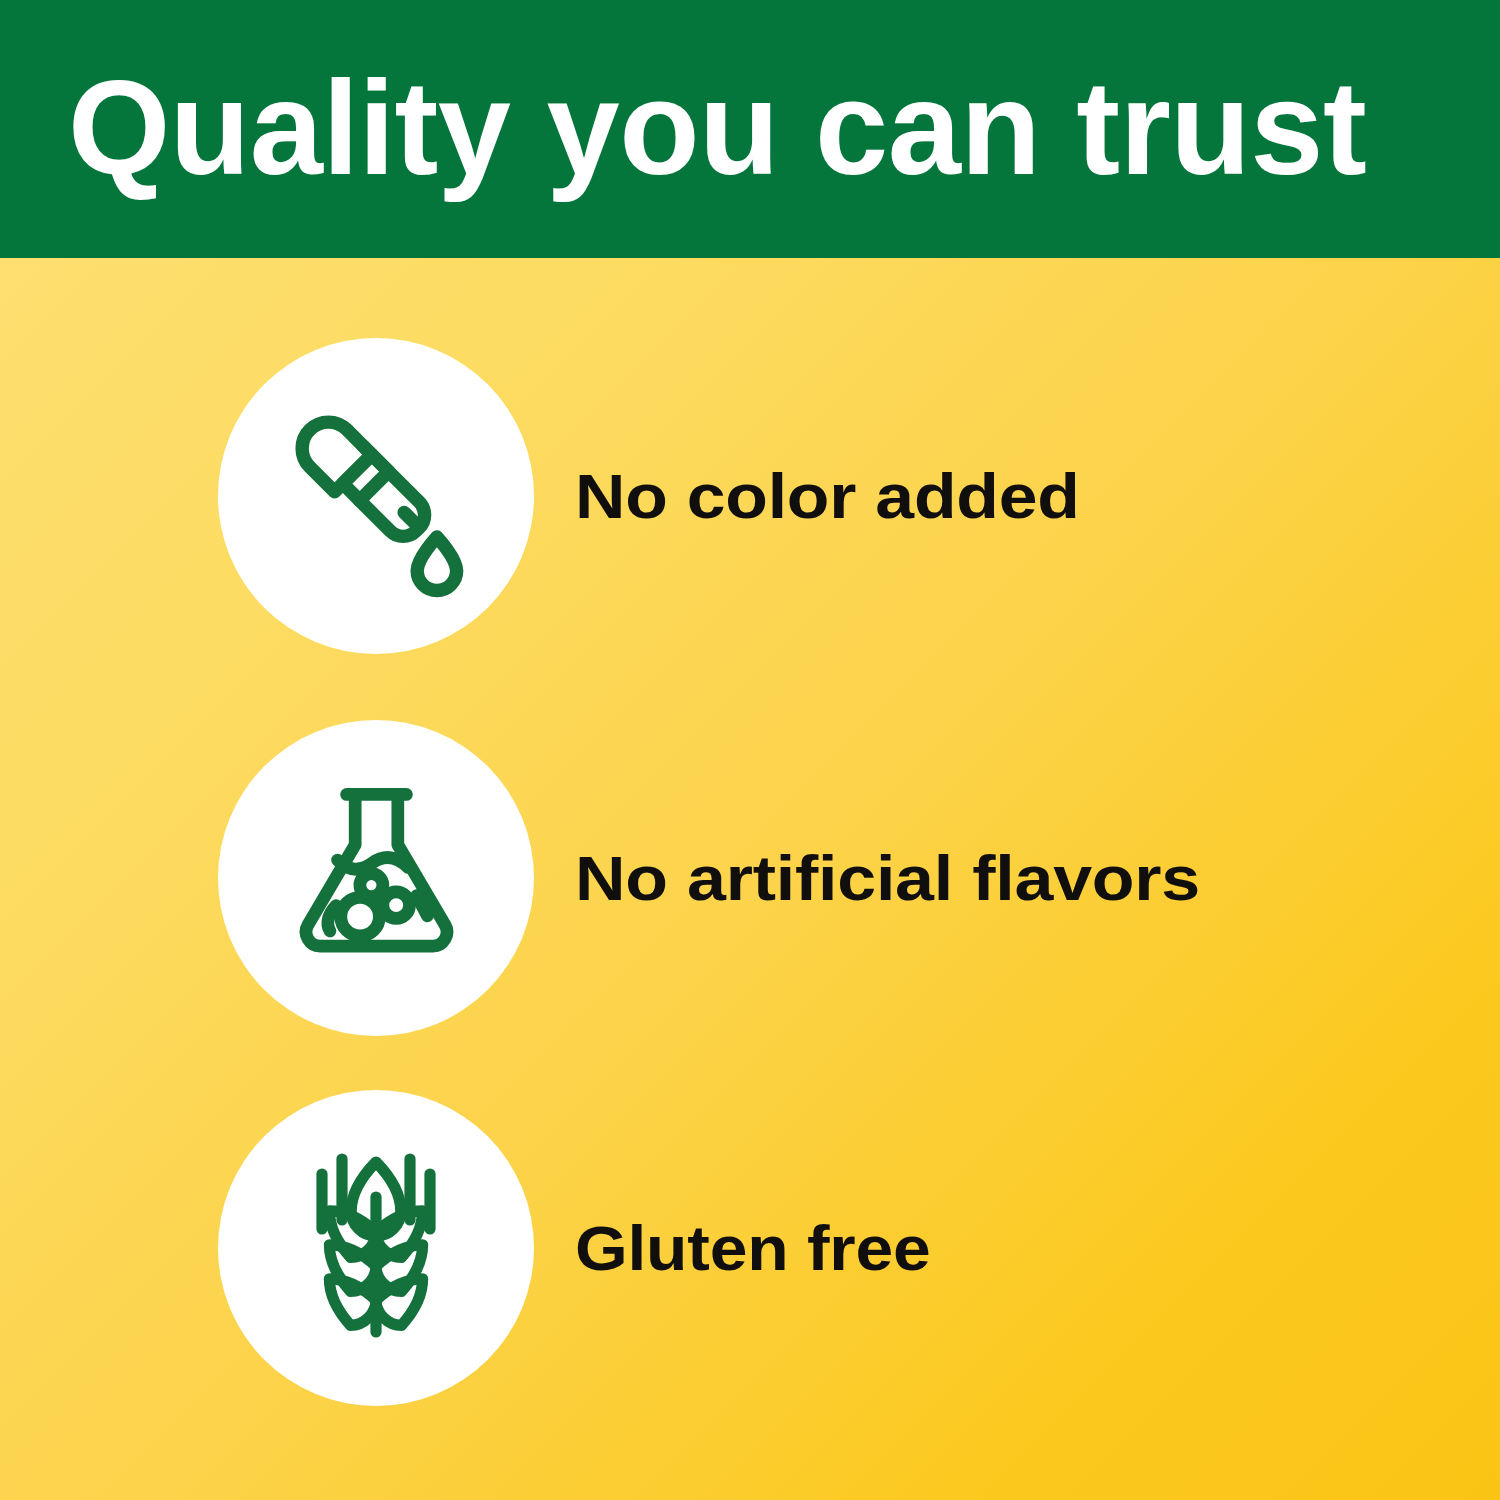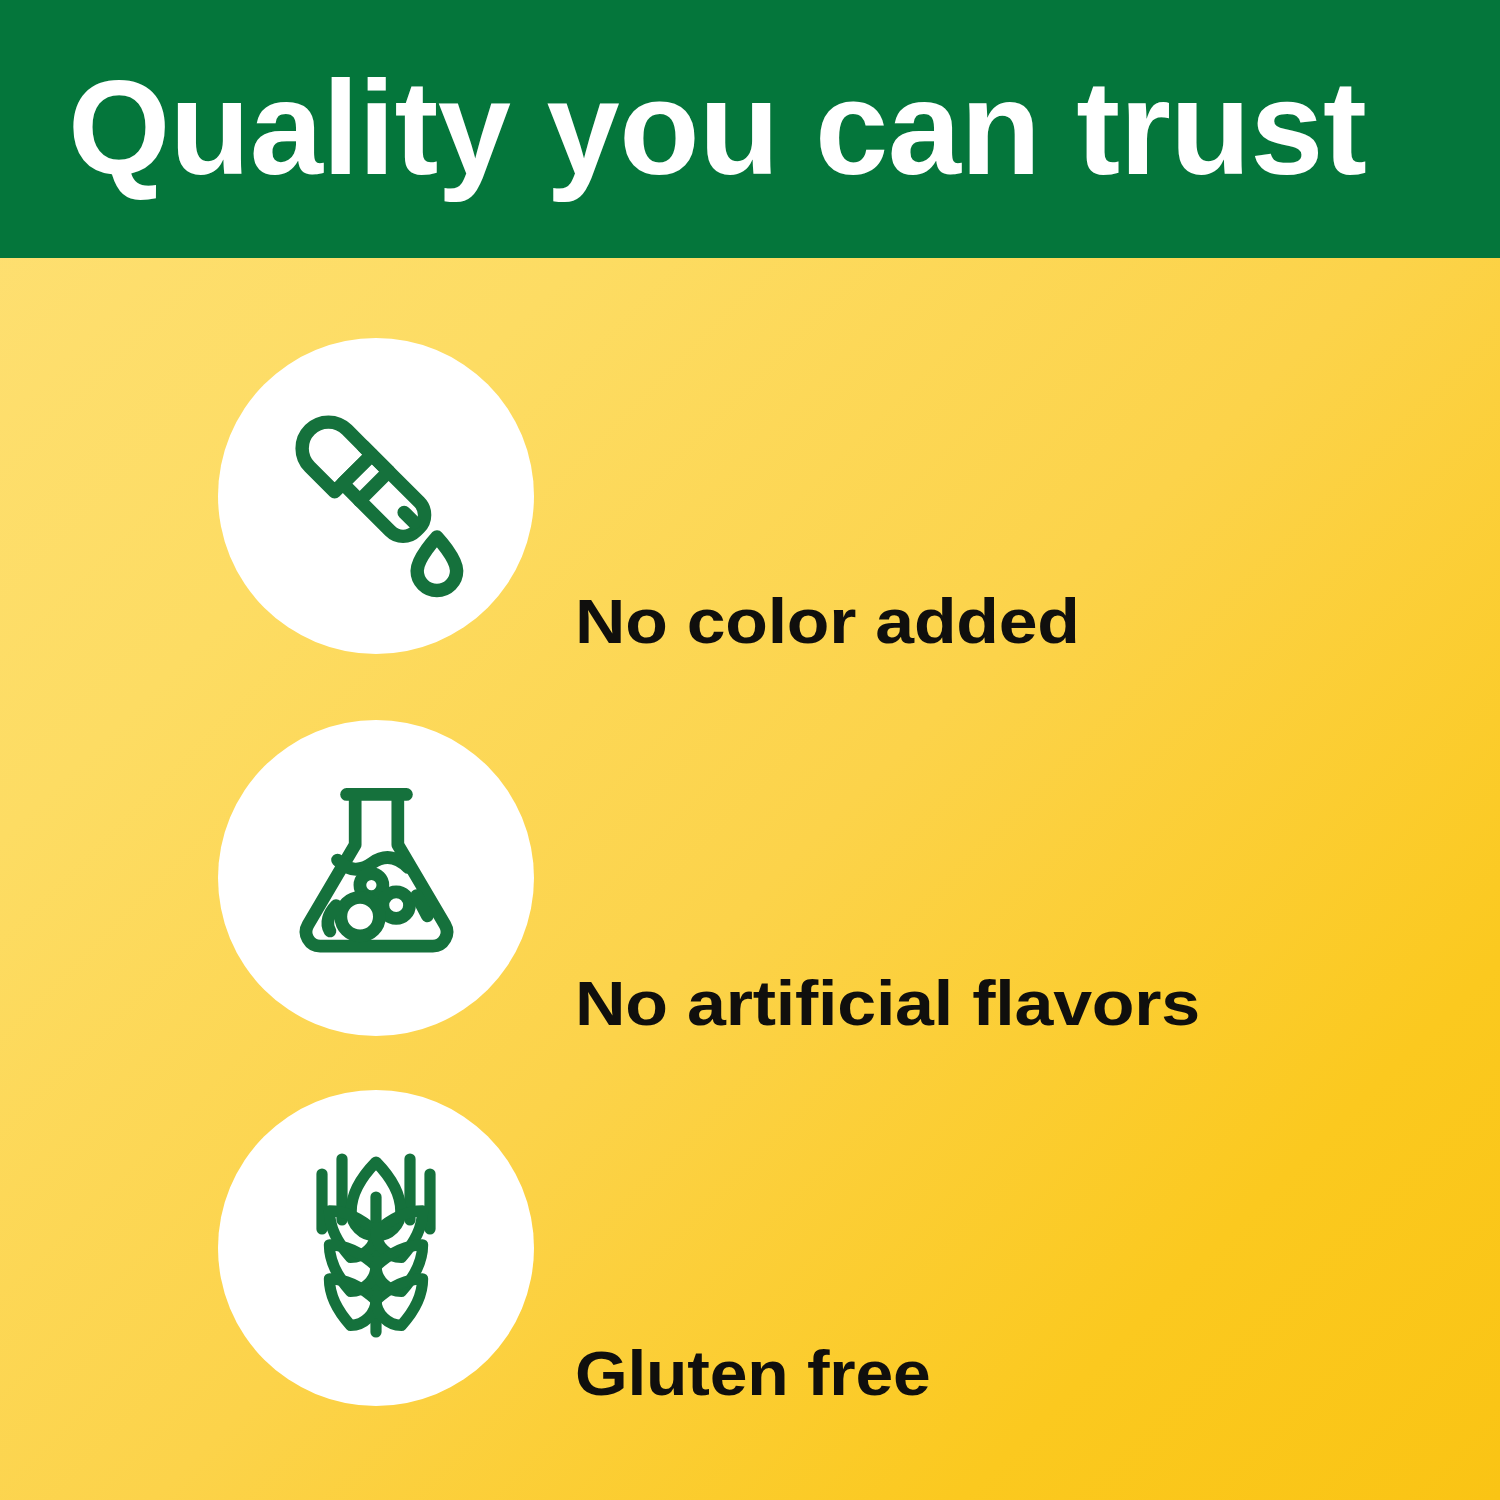--- a/index.html
+++ b/index.html
@@ -62,21 +62,21 @@
     top: 258px;
     width: 1500px;
     height: 1242px;
   }
   .feature-row {
     position: absolute;
     left: 0;
     width: 1500px;
     height: 316px;
     display: flex;
-    align-items: flex-end;
+    align-items: center;
   }
   .feature-row.row-0 { top: 80px; }
   .feature-row.row-1 { top: 462px; }
   .feature-row.row-2 { top: 832px; }
 
   .icon-badge {
     position: relative;
     flex: 0 0 auto;
     margin-left: 218px;
     width: 316px;

